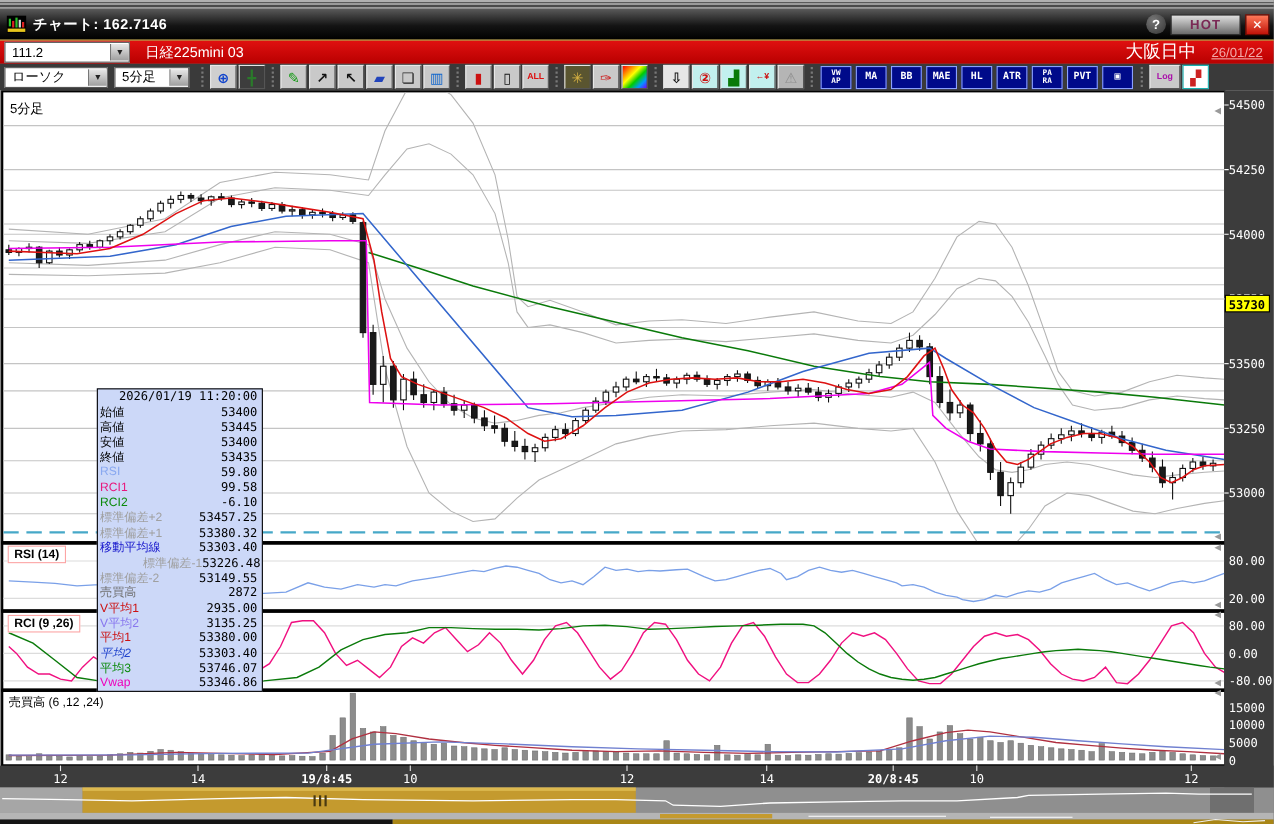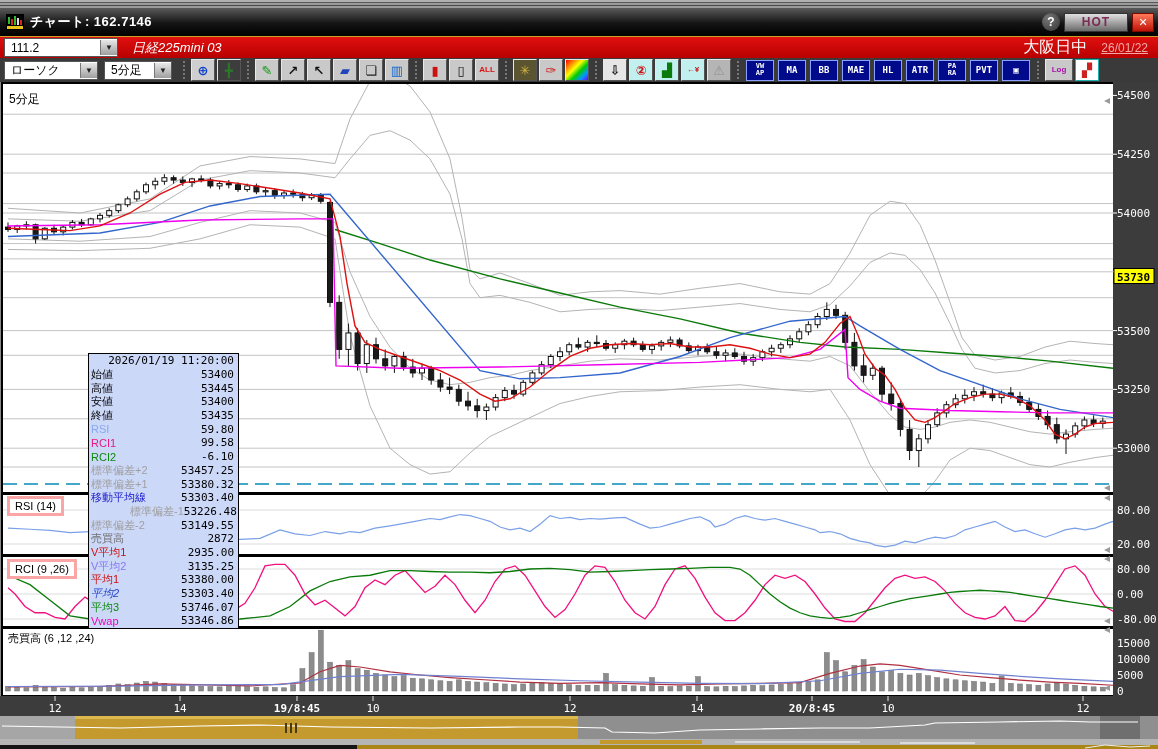--- a/index.html
+++ b/index.html
@@ -13,38 +13,38 @@
   .tb-btn{margin-left:4px;flex:0 0 auto;display:flex;align-items:center;justify-content:center;cursor:default;}
   #help-btn{width:18px;height:18px;border-radius:50%;background:radial-gradient(circle at 35% 30%,#777,#333);color:#fff;font-weight:bold;font-size:12px;}
   #hot-btn{width:62px;height:17px;background:linear-gradient(180deg,#e0e0e0,#6a6a6a);border:1px solid #333;color:#7a2a55;font-weight:bold;font-size:12px;letter-spacing:1px;}
   #close-btn{width:20px;height:17px;background:linear-gradient(180deg,#ff7a5a,#c01208);border:1px solid #7a0a00;color:#fff;font-weight:bold;font-size:11px;}
   
   #symbolbar{height:21px;background:linear-gradient(180deg,#e01010,#b80000);display:flex;align-items:center;color:#fff;}
   .combo{background:#fff;border:1px solid #555;height:17px;display:flex;align-items:center;color:#000;font-size:12px;}
   .combo .val{padding:0 6px;flex:1 1 auto;}
   .combo .arrow{width:16px;height:15px;background:linear-gradient(180deg,#e8e8e8,#9f9f9f);border-left:1px solid #777;color:#222;font-size:8px;display:flex;align-items:center;justify-content:center;}
   #symbol-combo{width:112px;margin-left:4px;}
-  #symbol-name{font-size:13px;margin-left:14px;flex:1 1 auto;font-style:italic;}
+  #symbol-name{font-size:13px;margin-left:14px;flex:1 1 auto;}
   #session-label{font-size:16px;}
   #date-label{font-size:12px;color:#f4a9a9;margin:0 10px 0 14px;text-decoration:underline;}
   
   #toolbar{height:24px;background:#3a3a3a;display:flex;align-items:center;padding-left:4px;}
   #toolbar .combo{margin-right:6px;}
   #tf-sep,.grp{border-left:2px dotted #787878;height:18px;margin:0 5px;}
   .icon-btn{width:22px;height:20px;margin:0 1px;border:1px solid;border-color:#e8e8e8 #555 #555 #e8e8e8;
     display:flex;align-items:center;justify-content:center;font-size:13px;font-weight:bold;line-height:1;cursor:default;flex:0 0 auto;}
   .icon-btn.small-text{font-size:8px;letter-spacing:0;}
   .ind-btn{width:26px;height:19px;margin:0 2px;background:#000a8a;border:1px solid #8aa0ff;color:#fff;
     font-size:9px;font-weight:bold;display:flex;align-items:center;justify-content:center;text-align:center;
     line-height:1;white-space:pre-line;cursor:default;flex:0 0 auto;font-family:"DejaVu Sans Mono",monospace;}
   
   #chart{position:relative;width:1158px;height:668px;background:#8a8a8a;}
   #chart svg{position:absolute;left:0;top:0;}
   .pane-label{position:absolute;font-size:11px;color:#000;background:#fff;z-index:5;}
-  .pane-label.boxed{border:3px solid #fca5a5;padding:1px 5px;}
+  .pane-label.boxed{border:1px solid #fca5a5;padding:1px 5px;font-weight:bold;}
   #tf-pane-label{left:9px;top:9px;background:transparent;font-size:12px;}
   #rsi-label{left:7px;top:414px;}
   #rci-label{left:7px;top:477px;}
   #vol-label{left:8px;top:549px;background:transparent;}
   
   #tooltip{position:absolute;left:88px;top:271px;width:149px;background:#ccd8f8;border:1px solid #000;z-index:6;
     font-size:11px;font-family:"Liberation Sans","DejaVu Sans",sans-serif;}
   #tooltip .row{height:13.7px;display:flex;align-items:center;overflow:hidden;}
   #tooltip .row .lab{padding-left:2px;flex:1 1 auto;white-space:nowrap;}
   #tooltip .row .val{padding-right:4px;color:#000;text-align:right;white-space:nowrap;}

